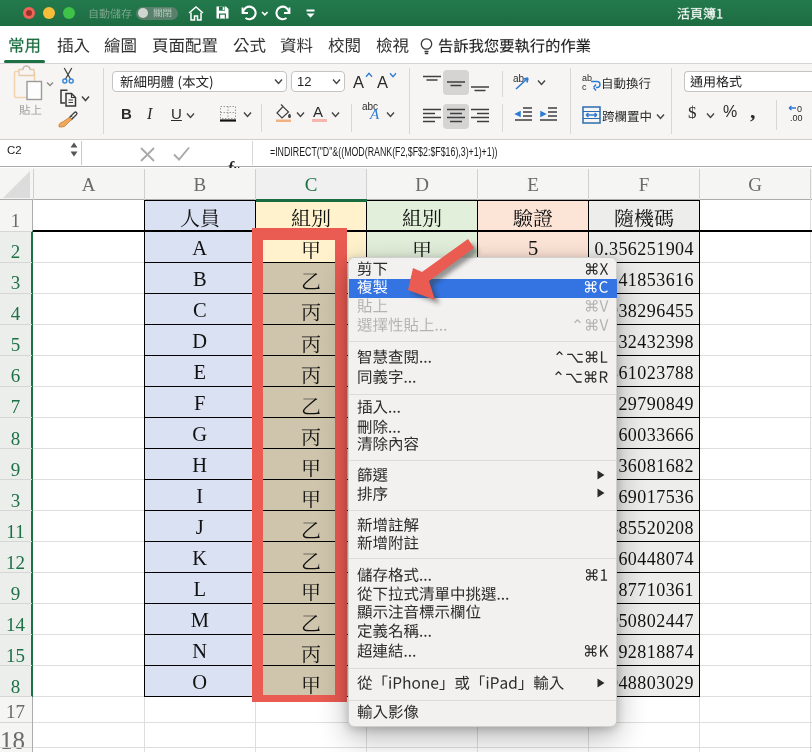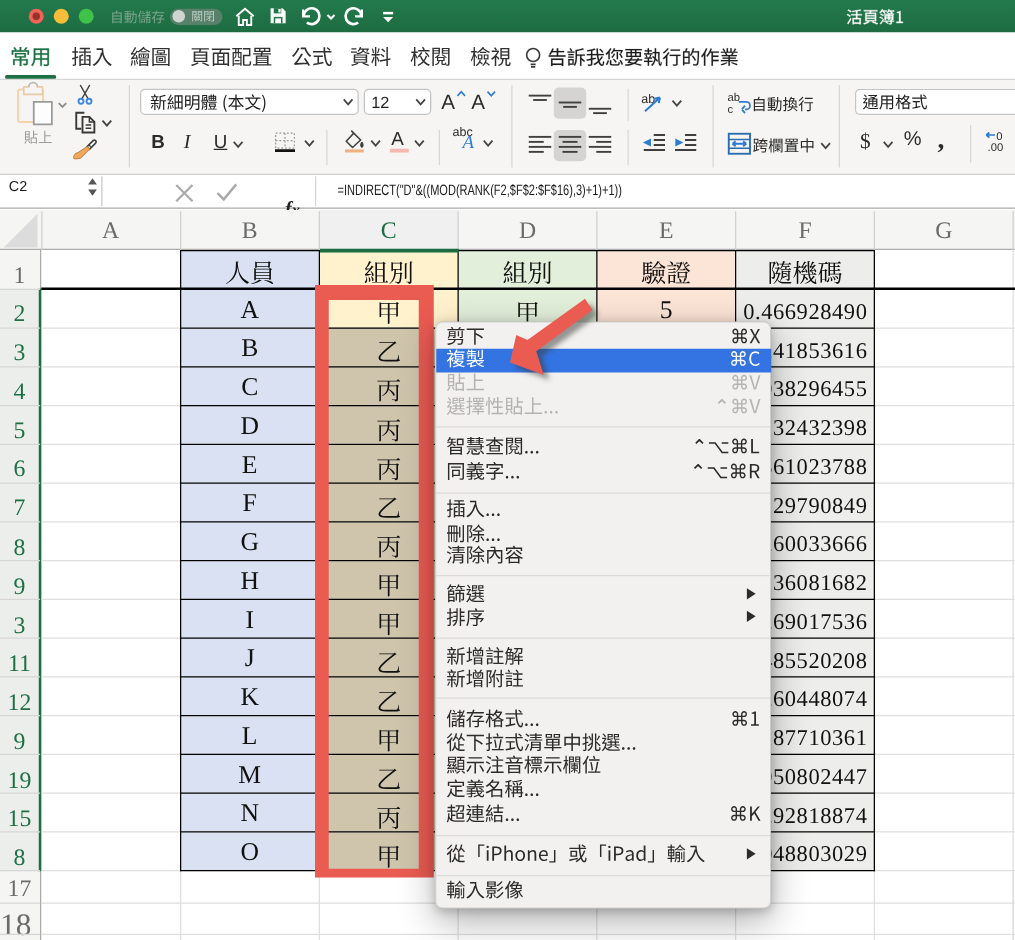--- a/index.html
+++ b/index.html
@@ -486,21 +486,21 @@
     <div class="ab serif" style="left:0;top:303.3px;width:31px;text-align:center;font-size:19px;color:#1d7044">4</div>
     <div class="ab serif" style="left:0;top:334.4px;width:31px;text-align:center;font-size:19px;color:#1d7044">5</div>
     <div class="ab serif" style="left:0;top:365.4px;width:31px;text-align:center;font-size:19px;color:#1d7044">6</div>
     <div class="ab serif" style="left:0;top:396.4px;width:31px;text-align:center;font-size:19px;color:#1d7044">7</div>
     <div class="ab serif" style="left:0;top:427.5px;width:31px;text-align:center;font-size:19px;color:#1d7044">8</div>
     <div class="ab serif" style="left:0;top:458.5px;width:31px;text-align:center;font-size:19px;color:#1d7044">9</div>
     <div class="ab serif" style="left:0;top:489.6px;width:31px;text-align:center;font-size:19px;color:#1d7044">3</div>
     <div class="ab serif" style="left:0;top:520.6px;width:31px;text-align:center;font-size:19px;color:#1d7044">11</div>
     <div class="ab serif" style="left:0;top:551.6px;width:31px;text-align:center;font-size:19px;color:#1d7044">12</div>
     <div class="ab serif" style="left:0;top:582.7px;width:31px;text-align:center;font-size:19px;color:#1d7044">9</div>
-    <div class="ab serif" style="left:0;top:613.7px;width:31px;text-align:center;font-size:19px;color:#1d7044">19</div>
+    <div class="ab serif" style="left:0;top:613.7px;width:31px;text-align:center;font-size:19px;color:#1d7044">14</div>
     <div class="ab serif" style="left:0;top:644.8px;width:31px;text-align:center;font-size:19px;color:#1d7044">15</div>
     <div class="ab serif" style="left:0;top:675.8px;width:31px;text-align:center;font-size:19px;color:#1d7044">8</div>
     <div class="ab serif" style="left:0;top:701.2px;width:31px;text-align:center;font-size:19px;color:#6b6b6b">17</div>
     <div class="ab serif" style="left:0;top:726.8px;width:31px;text-align:left;font-size:25px;color:#6b6b6b">18</div>
     <div class="ab" style="left:0;top:230.8px;width:32px;height:1px;background:#d6d6d6"></div>
     <div class="ab" style="left:0;top:261.8px;width:32px;height:1px;background:#d6d6d6"></div>
     <div class="ab" style="left:0;top:292.9px;width:32px;height:1px;background:#d6d6d6"></div>
     <div class="ab" style="left:0;top:323.9px;width:32px;height:1px;background:#d6d6d6"></div>
     <div class="ab" style="left:0;top:355.0px;width:32px;height:1px;background:#d6d6d6"></div>
     <div class="ab" style="left:0;top:386.0px;width:32px;height:1px;background:#d6d6d6"></div>
@@ -737,21 +737,21 @@
       <use href="#f4e19" x="0"></use>
     </svg>
     <div class="ab serif" style="left:144px;top:671.1px;width:111.5px;text-align:center;font-size:20.5px;color:#111">O</div>
     <svg class="ab" style="left:301.0px;top:674.9px;" width="20.0" height="20" viewBox="0 -880 1000 1000" fill="#111">
       <use href="#f7532" x="0"></use>
     </svg>
     <svg class="ab" style="left:412.0px;top:240.3px;" width="20.0" height="20" viewBox="0 -880 1000 1000" fill="#111">
       <use href="#f7532" x="0"></use>
     </svg>
     <div class="ab serif" style="left:477.5px;top:236.5px;width:111px;text-align:center;font-size:20.5px;color:#111">5</div>
-    <div class="ab serif" style="left:588.5px;top:238.8px;width:105.5px;text-align:right;font-size:18px;letter-spacing:0.45px;color:#111">0.466928490</div>
+    <div class="ab serif" style="left:588.5px;top:238.8px;width:105.5px;text-align:right;font-size:18px;letter-spacing:0.45px;color:#111">0.356251904</div>
     <div class="ab serif" style="left:588.5px;top:269.9px;width:105.5px;text-align:right;font-size:18px;letter-spacing:0.45px;color:#111">0.241853616</div>
     <div class="ab serif" style="left:588.5px;top:300.9px;width:105.5px;text-align:right;font-size:18px;letter-spacing:0.45px;color:#111">0.938296455</div>
     <div class="ab serif" style="left:588.5px;top:332.0px;width:105.5px;text-align:right;font-size:18px;letter-spacing:0.45px;color:#111">0.132432398</div>
     <div class="ab serif" style="left:588.5px;top:363.0px;width:105.5px;text-align:right;font-size:18px;letter-spacing:0.45px;color:#111">0.361023788</div>
     <div class="ab serif" style="left:588.5px;top:394.0px;width:105.5px;text-align:right;font-size:18px;letter-spacing:0.45px;color:#111">0.129790849</div>
     <div class="ab serif" style="left:588.5px;top:425.1px;width:105.5px;text-align:right;font-size:18px;letter-spacing:0.45px;color:#111">0.260033666</div>
     <div class="ab serif" style="left:588.5px;top:456.1px;width:105.5px;text-align:right;font-size:18px;letter-spacing:0.45px;color:#111">0.136081682</div>
     <div class="ab serif" style="left:588.5px;top:487.2px;width:105.5px;text-align:right;font-size:18px;letter-spacing:0.45px;color:#111">0.269017536</div>
     <div class="ab serif" style="left:588.5px;top:518.2px;width:105.5px;text-align:right;font-size:18px;letter-spacing:0.45px;color:#111">0.485520208</div>
     <div class="ab serif" style="left:588.5px;top:549.2px;width:105.5px;text-align:right;font-size:18px;letter-spacing:0.45px;color:#111">0.260448074</div>

